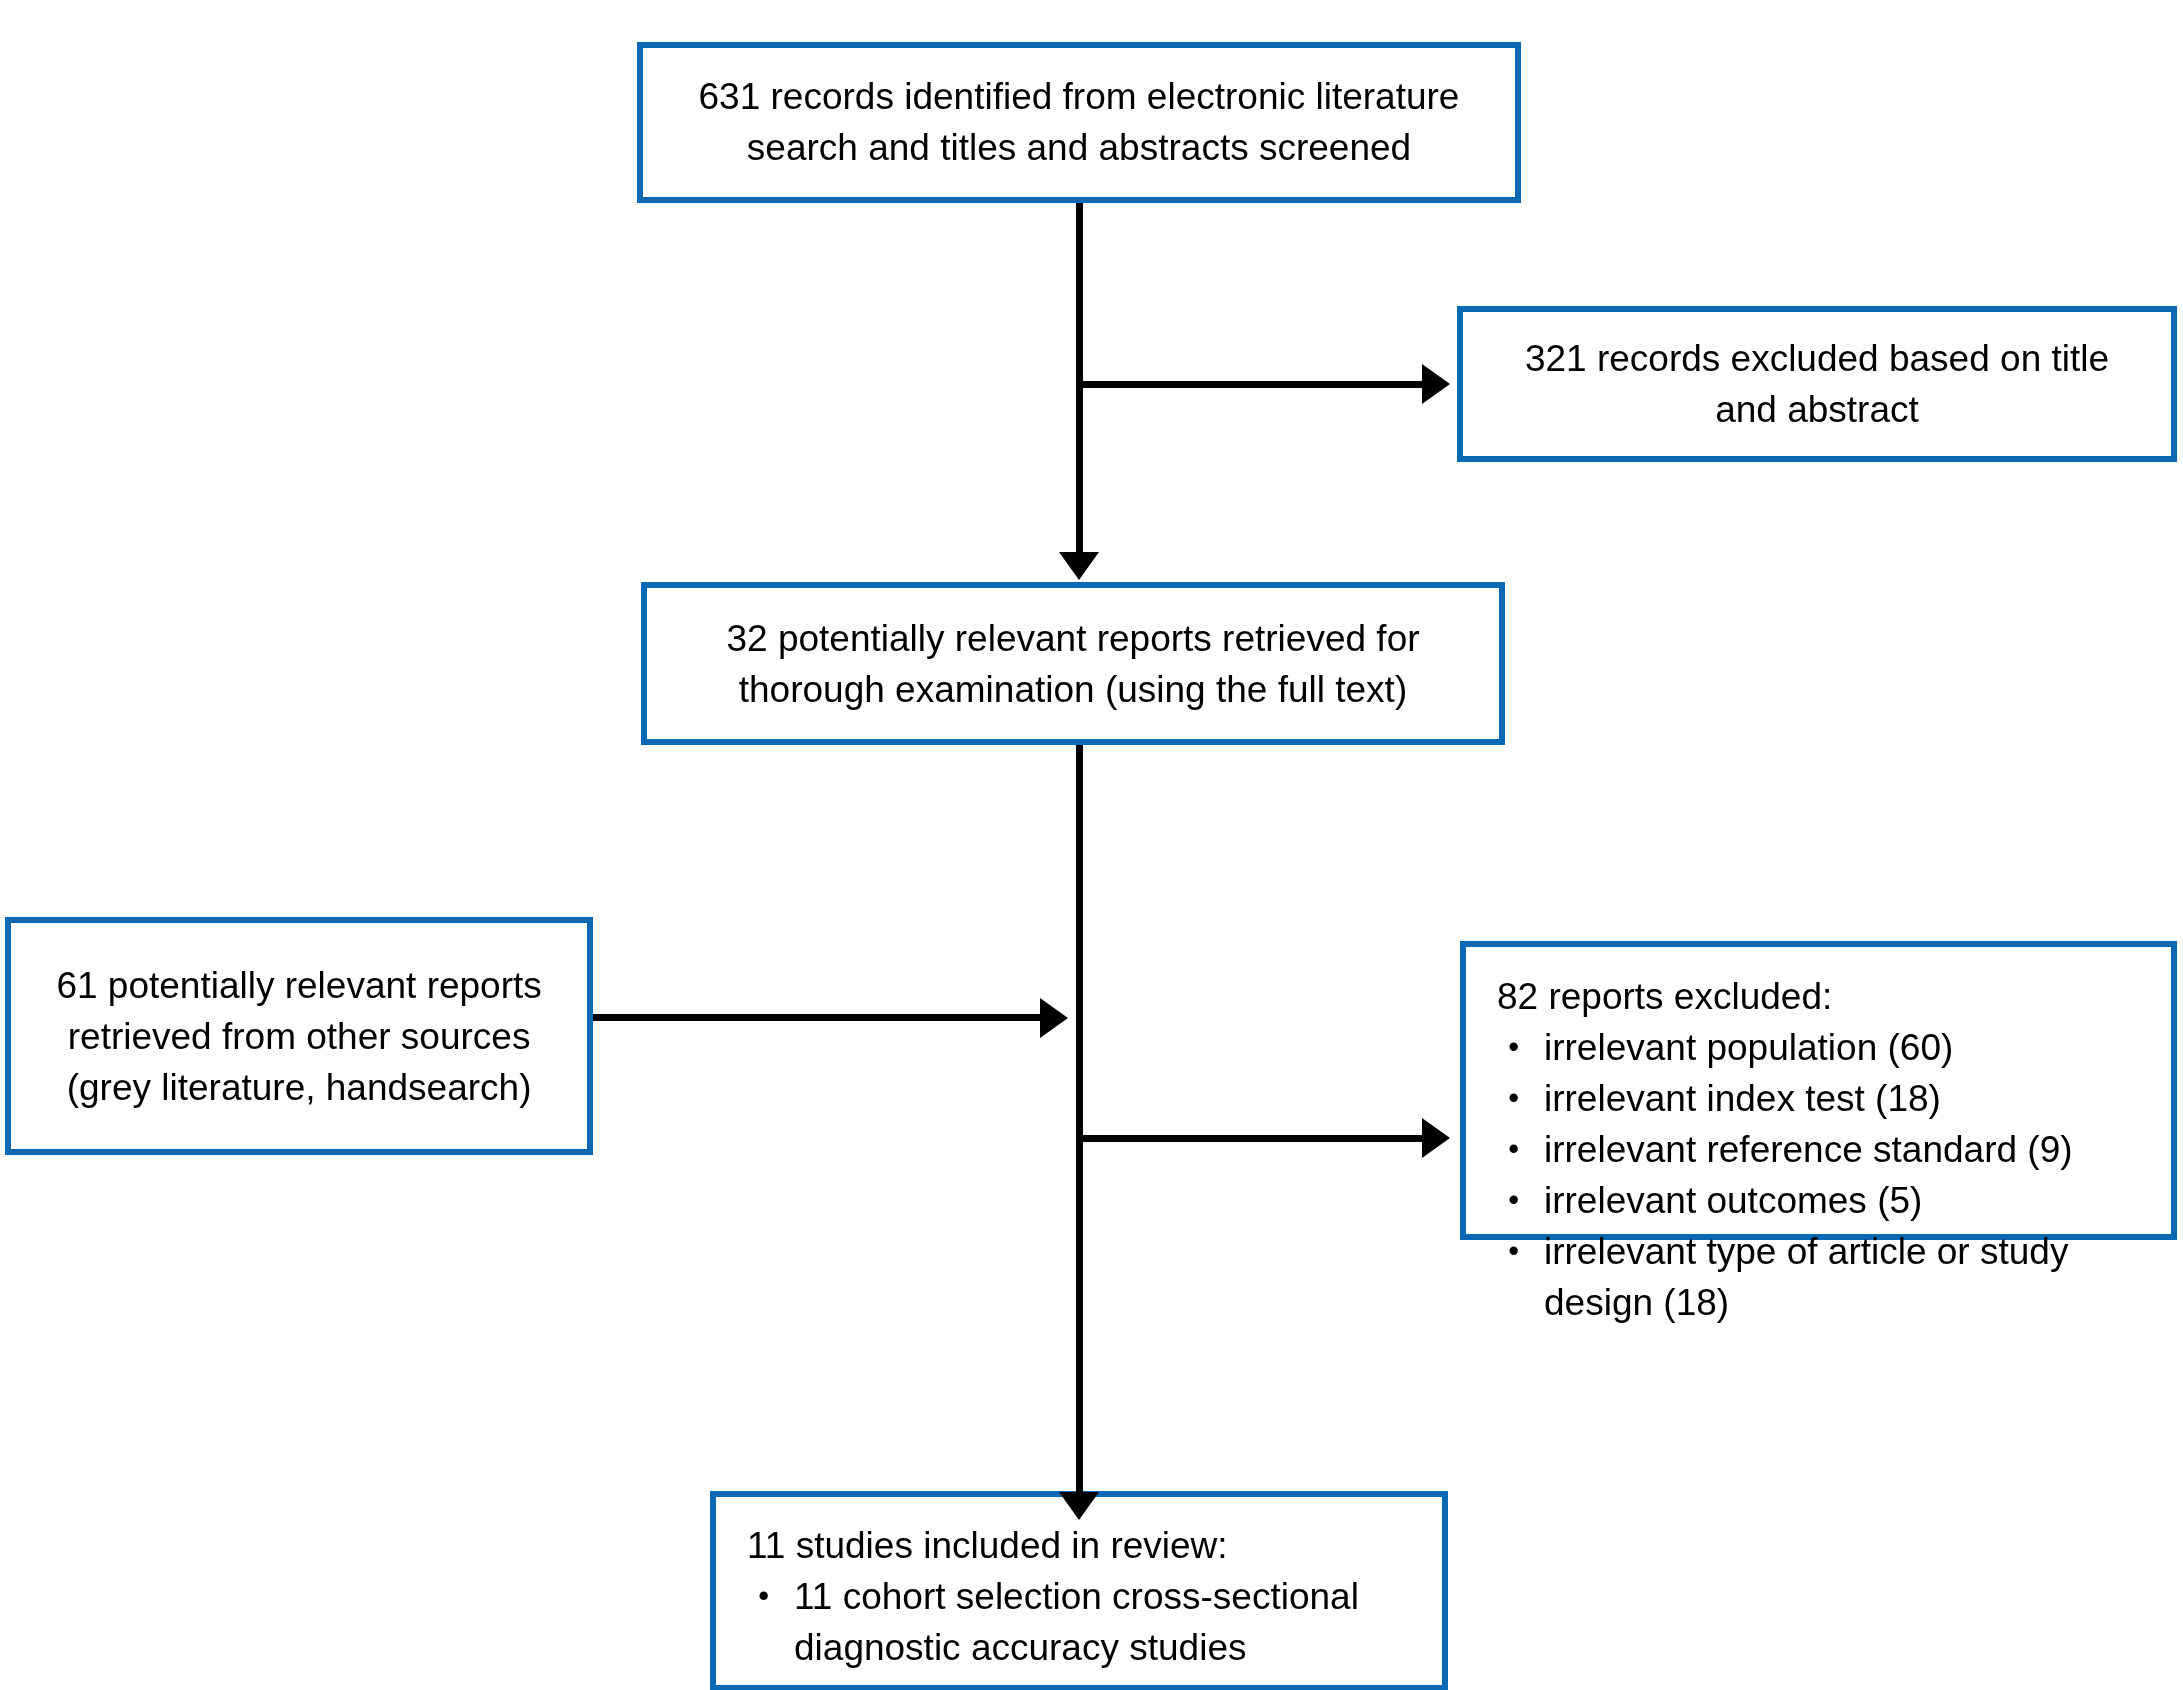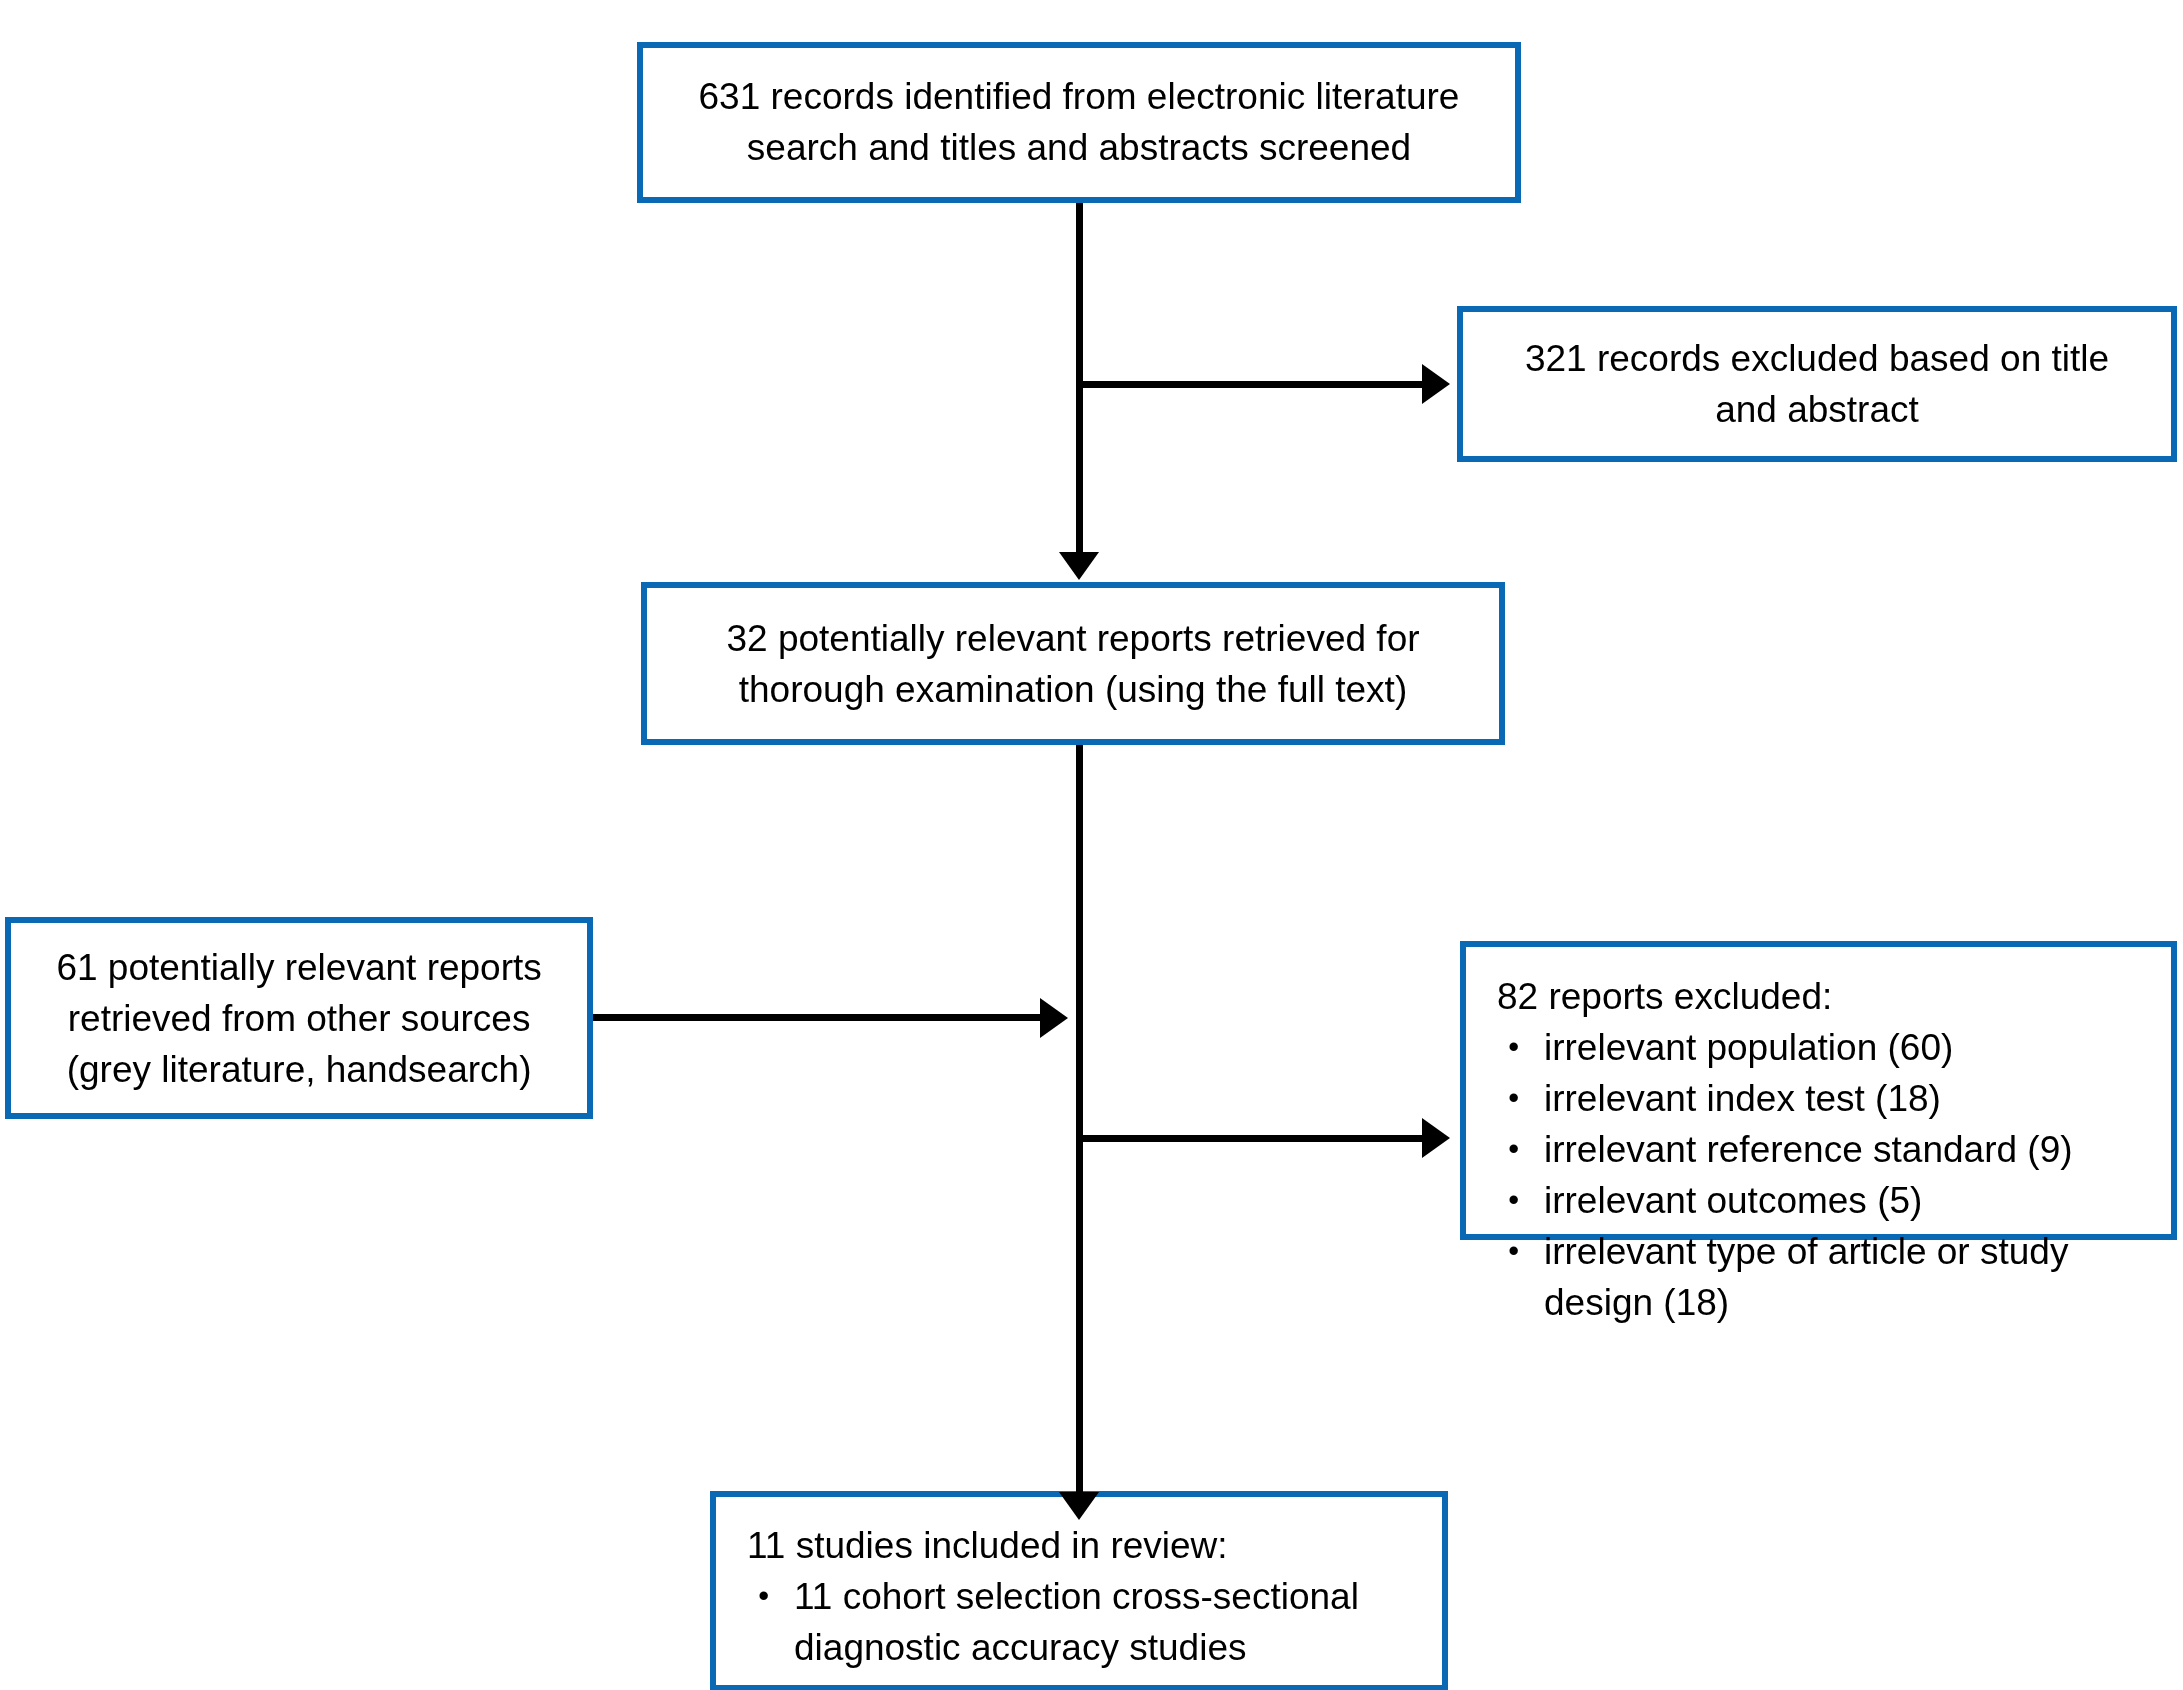--- a/index.html
+++ b/index.html
@@ -39,21 +39,21 @@
     white-space: pre;
   }
   .fbox.listbox {
     display: block;
     text-align: left;
     white-space: normal;
   }
   #box-identified   { left: 637px; top: 1.5px;    width: 884px; height: 161px; }
   #box-excluded-ta  { left: 1457px; top: 266px;  width: 720px; height: 156px; }
   #box-retrieved    { left: 641px; top: 542px; width: 864px; height: 163px; }
-  #box-other        { left: 5.1px;   top: 877px; width: 588px; height: 202px; }
+  #box-other        { left: 5.1px;   top: 877px; width: 588px; height: 238px; }
   #box-excluded-rep { left: 1460px; top: 901px; width: 717px; height: 299px; padding: 24.4px 20.4px 0 31px; }
   #box-included     { left: 710px; top: 1451px; width: 738px; height: 200px; padding: 23px 20.4px 0 31px; }
 
   .list-title {
     font-size: 37px;
     line-height: 51px;
     white-space: pre;
   }
   ul.bullets {
     list-style: none;

